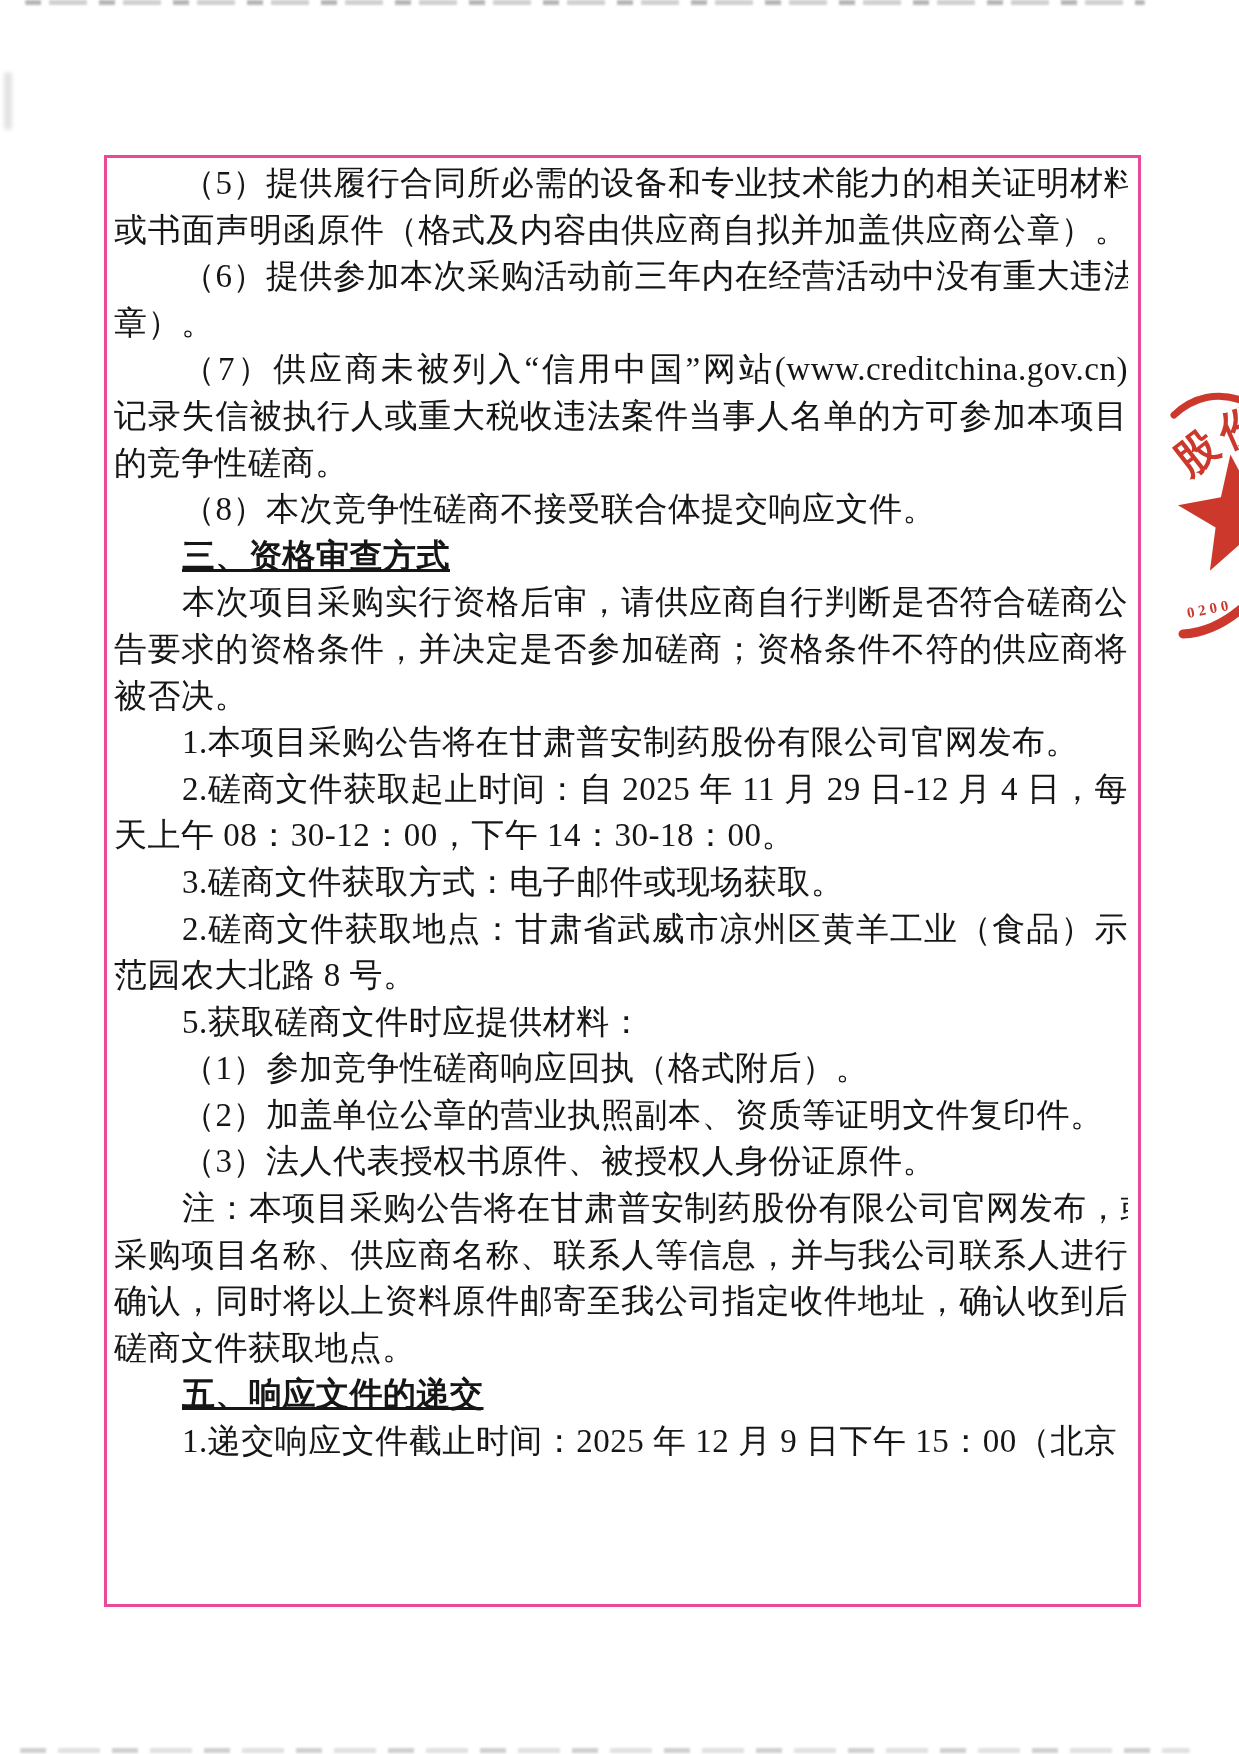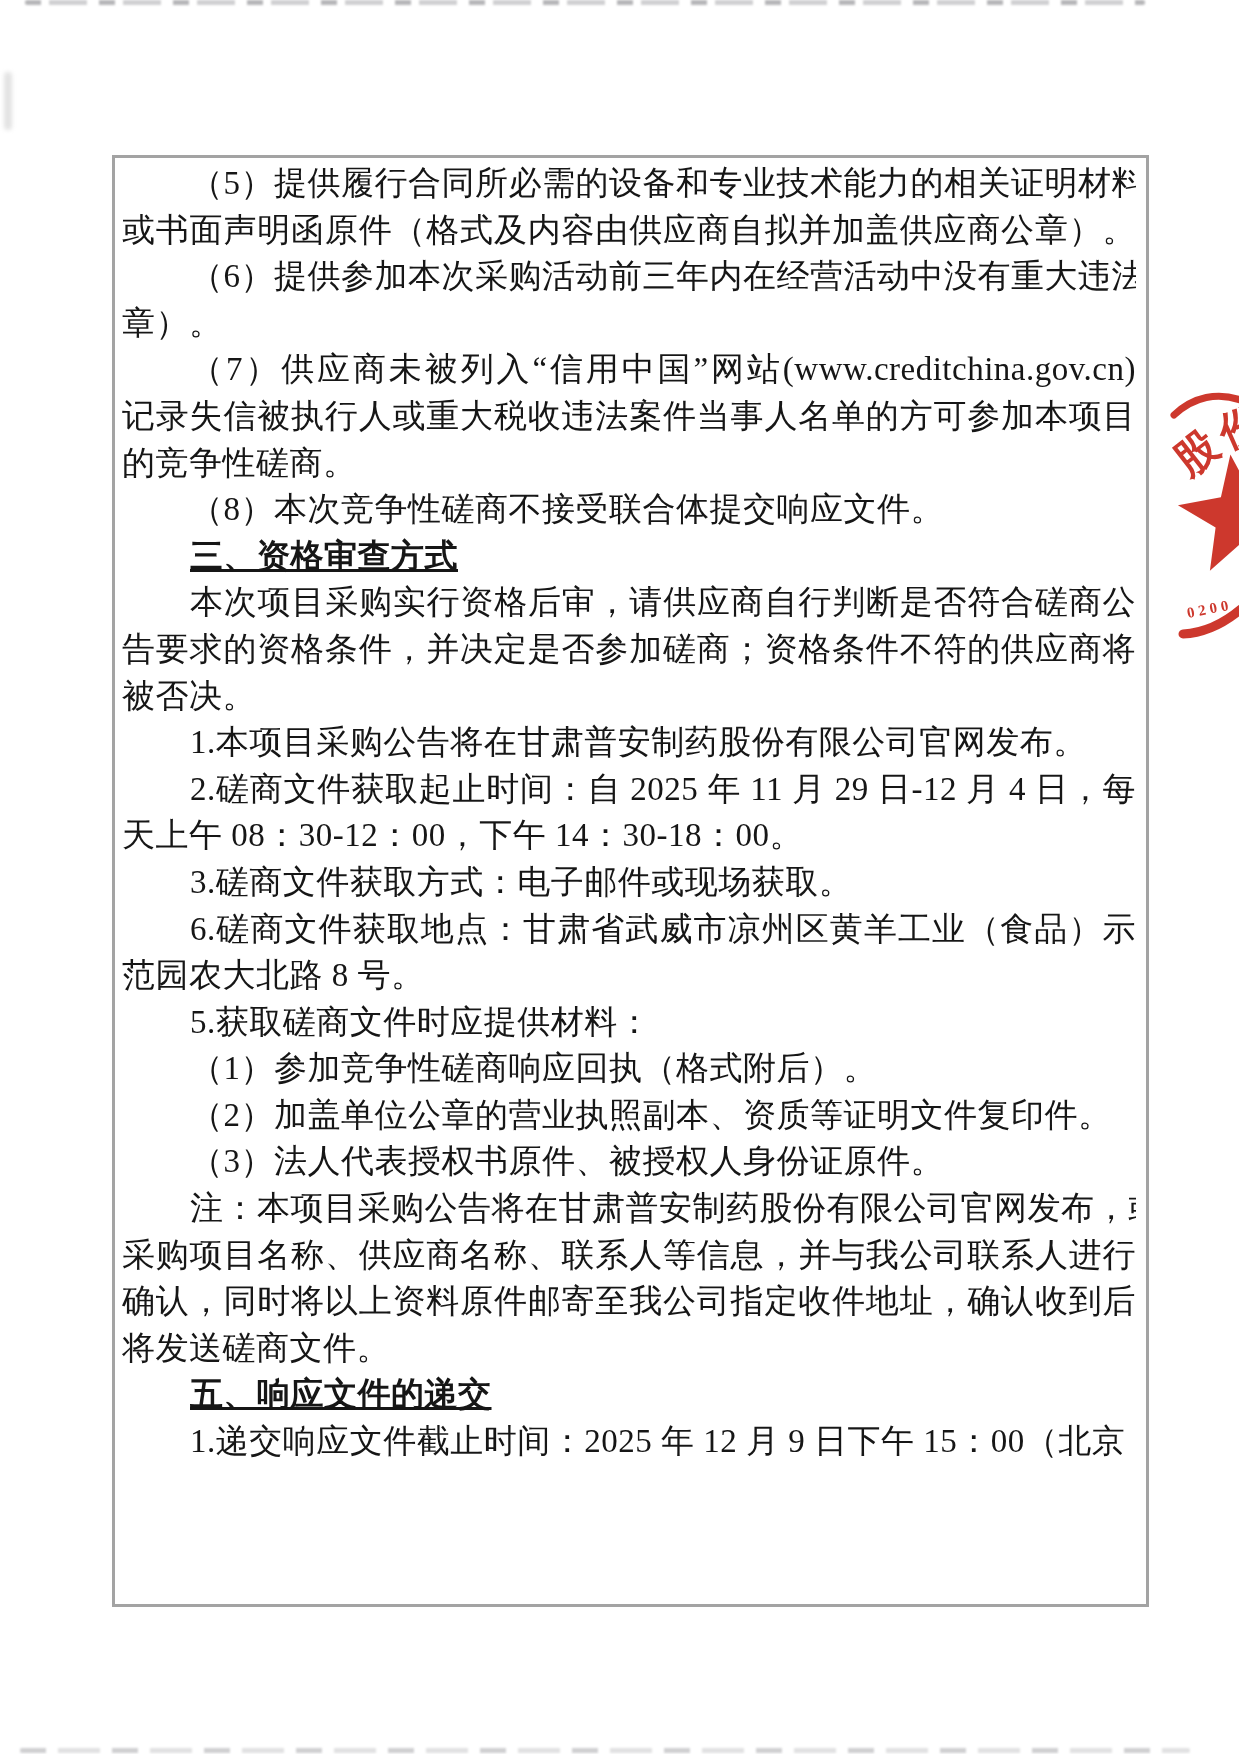--- a/index.html
+++ b/index.html
@@ -27,23 +27,23 @@
       rgba(120,120,125,.22) 38px 80px, rgba(120,120,125,0) 80px 92px);
     filter:blur(1px);
   }
   .artifact.left-smudge{
     left:4px;top:72px;width:8px;height:58px;
     background:rgba(140,140,140,.25);filter:blur(2px);border-radius:4px;
   }
   
   .content-box{
     position:absolute;
-    left:112px;top:155px;
+    left:104px;top:155px;
     width:1037px;height:1452px;
-    border:3px solid #a3a3a3;
+    border:3px solid #ec4899;
     box-sizing:border-box;
     padding:2px 10px 14px 7px;
     overflow:hidden;
   }
   .block{margin:0;}
   .block.heading .line{font-weight:bold;text-decoration:underline;}
   .line{
     font-size:33px;
     line-height:46.6px;
     white-space:nowrap;
@@ -96,40 +96,40 @@
       <div class="line indent">1.本项目采购公告将在甘肃普安制药股份有限公司官网发布。</div>
     </div>
     <div class="block">
       <div class="line indent fill">2.磋商文件获取起止时间：自 2025 年 11 月 29 日-12 月 4 日，每</div>
       <div class="line">天上午 08：30-12：00，下午 14：30-18：00。</div>
     </div>
     <div class="block">
       <div class="line indent">3.磋商文件获取方式：电子邮件或现场获取。</div>
     </div>
     <div class="block">
-      <div class="line indent fill">6.磋商文件获取地点：甘肃省武威市凉州区黄羊工业（食品）示</div>
+      <div class="line indent fill">2.磋商文件获取地点：甘肃省武威市凉州区黄羊工业（食品）示</div>
       <div class="line">范园农大北路 8 号。</div>
     </div>
     <div class="block">
       <div class="line indent">5.获取磋商文件时应提供材料：</div>
     </div>
     <div class="block">
       <div class="line indent">（1）参加竞争性磋商响应回执（格式附后）。</div>
     </div>
     <div class="block">
       <div class="line indent">（2）加盖单位公章的营业执照副本、资质等证明文件复印件。</div>
     </div>
     <div class="block">
       <div class="line indent">（3）法人代表授权书原件、被授权人身份证原件。</div>
     </div>
     <div class="block">
       <div class="line indent fill">注：本项目采购公告将在甘肃普安制药股份有限公司官网发布，或</div>
       <div class="line fill">采购项目名称、供应商名称、联系人等信息，并与我公司联系人进行</div>
       <div class="line fill">确认，同时将以上资料原件邮寄至我公司指定收件地址，确认收到后</div>
-      <div class="line">将发送磋商文件。</div>
+      <div class="line">磋商文件获取地点。</div>
     </div>
     <div class="block heading">
       <div class="line indent">五、响应文件的递交</div>
     </div>
     <div class="block">
       <div class="line indent">1.递交响应文件截止时间：2025 年 12 月 9 日下午 15：00（北京</div>
     </div>
   </div>
 
 <svg class="seal" width="100" height="290" viewBox="0 0 100 290">

